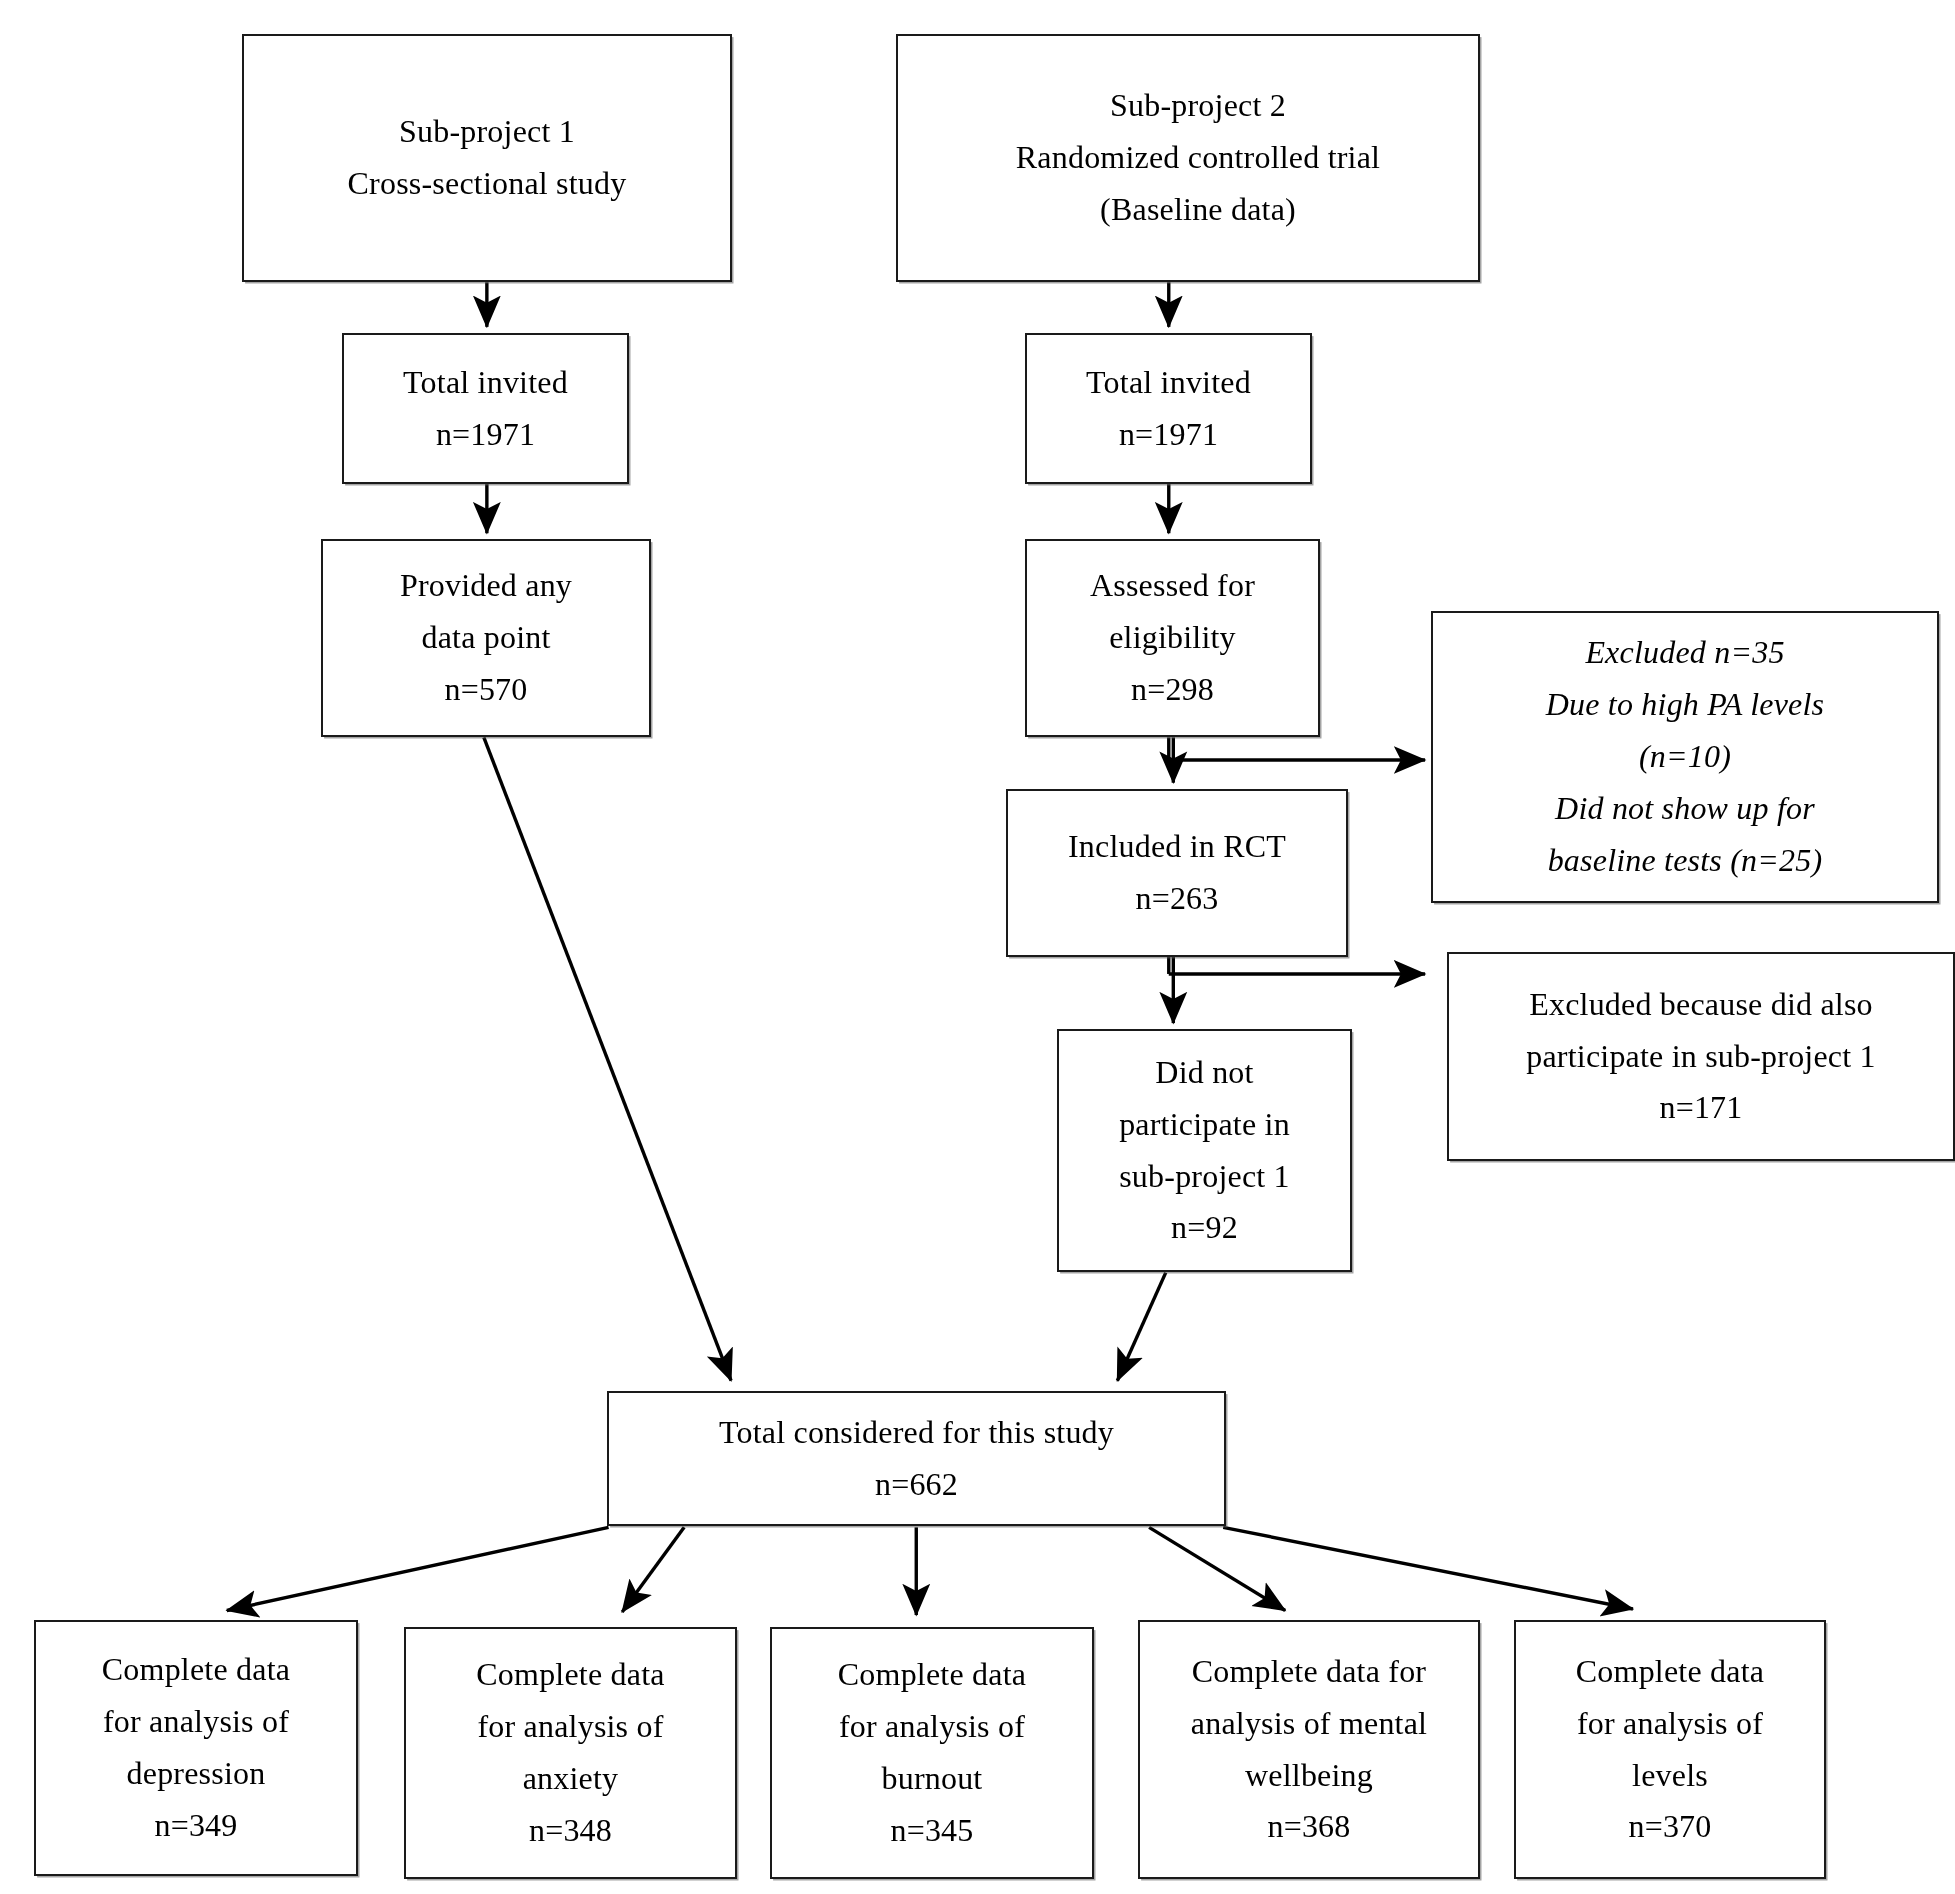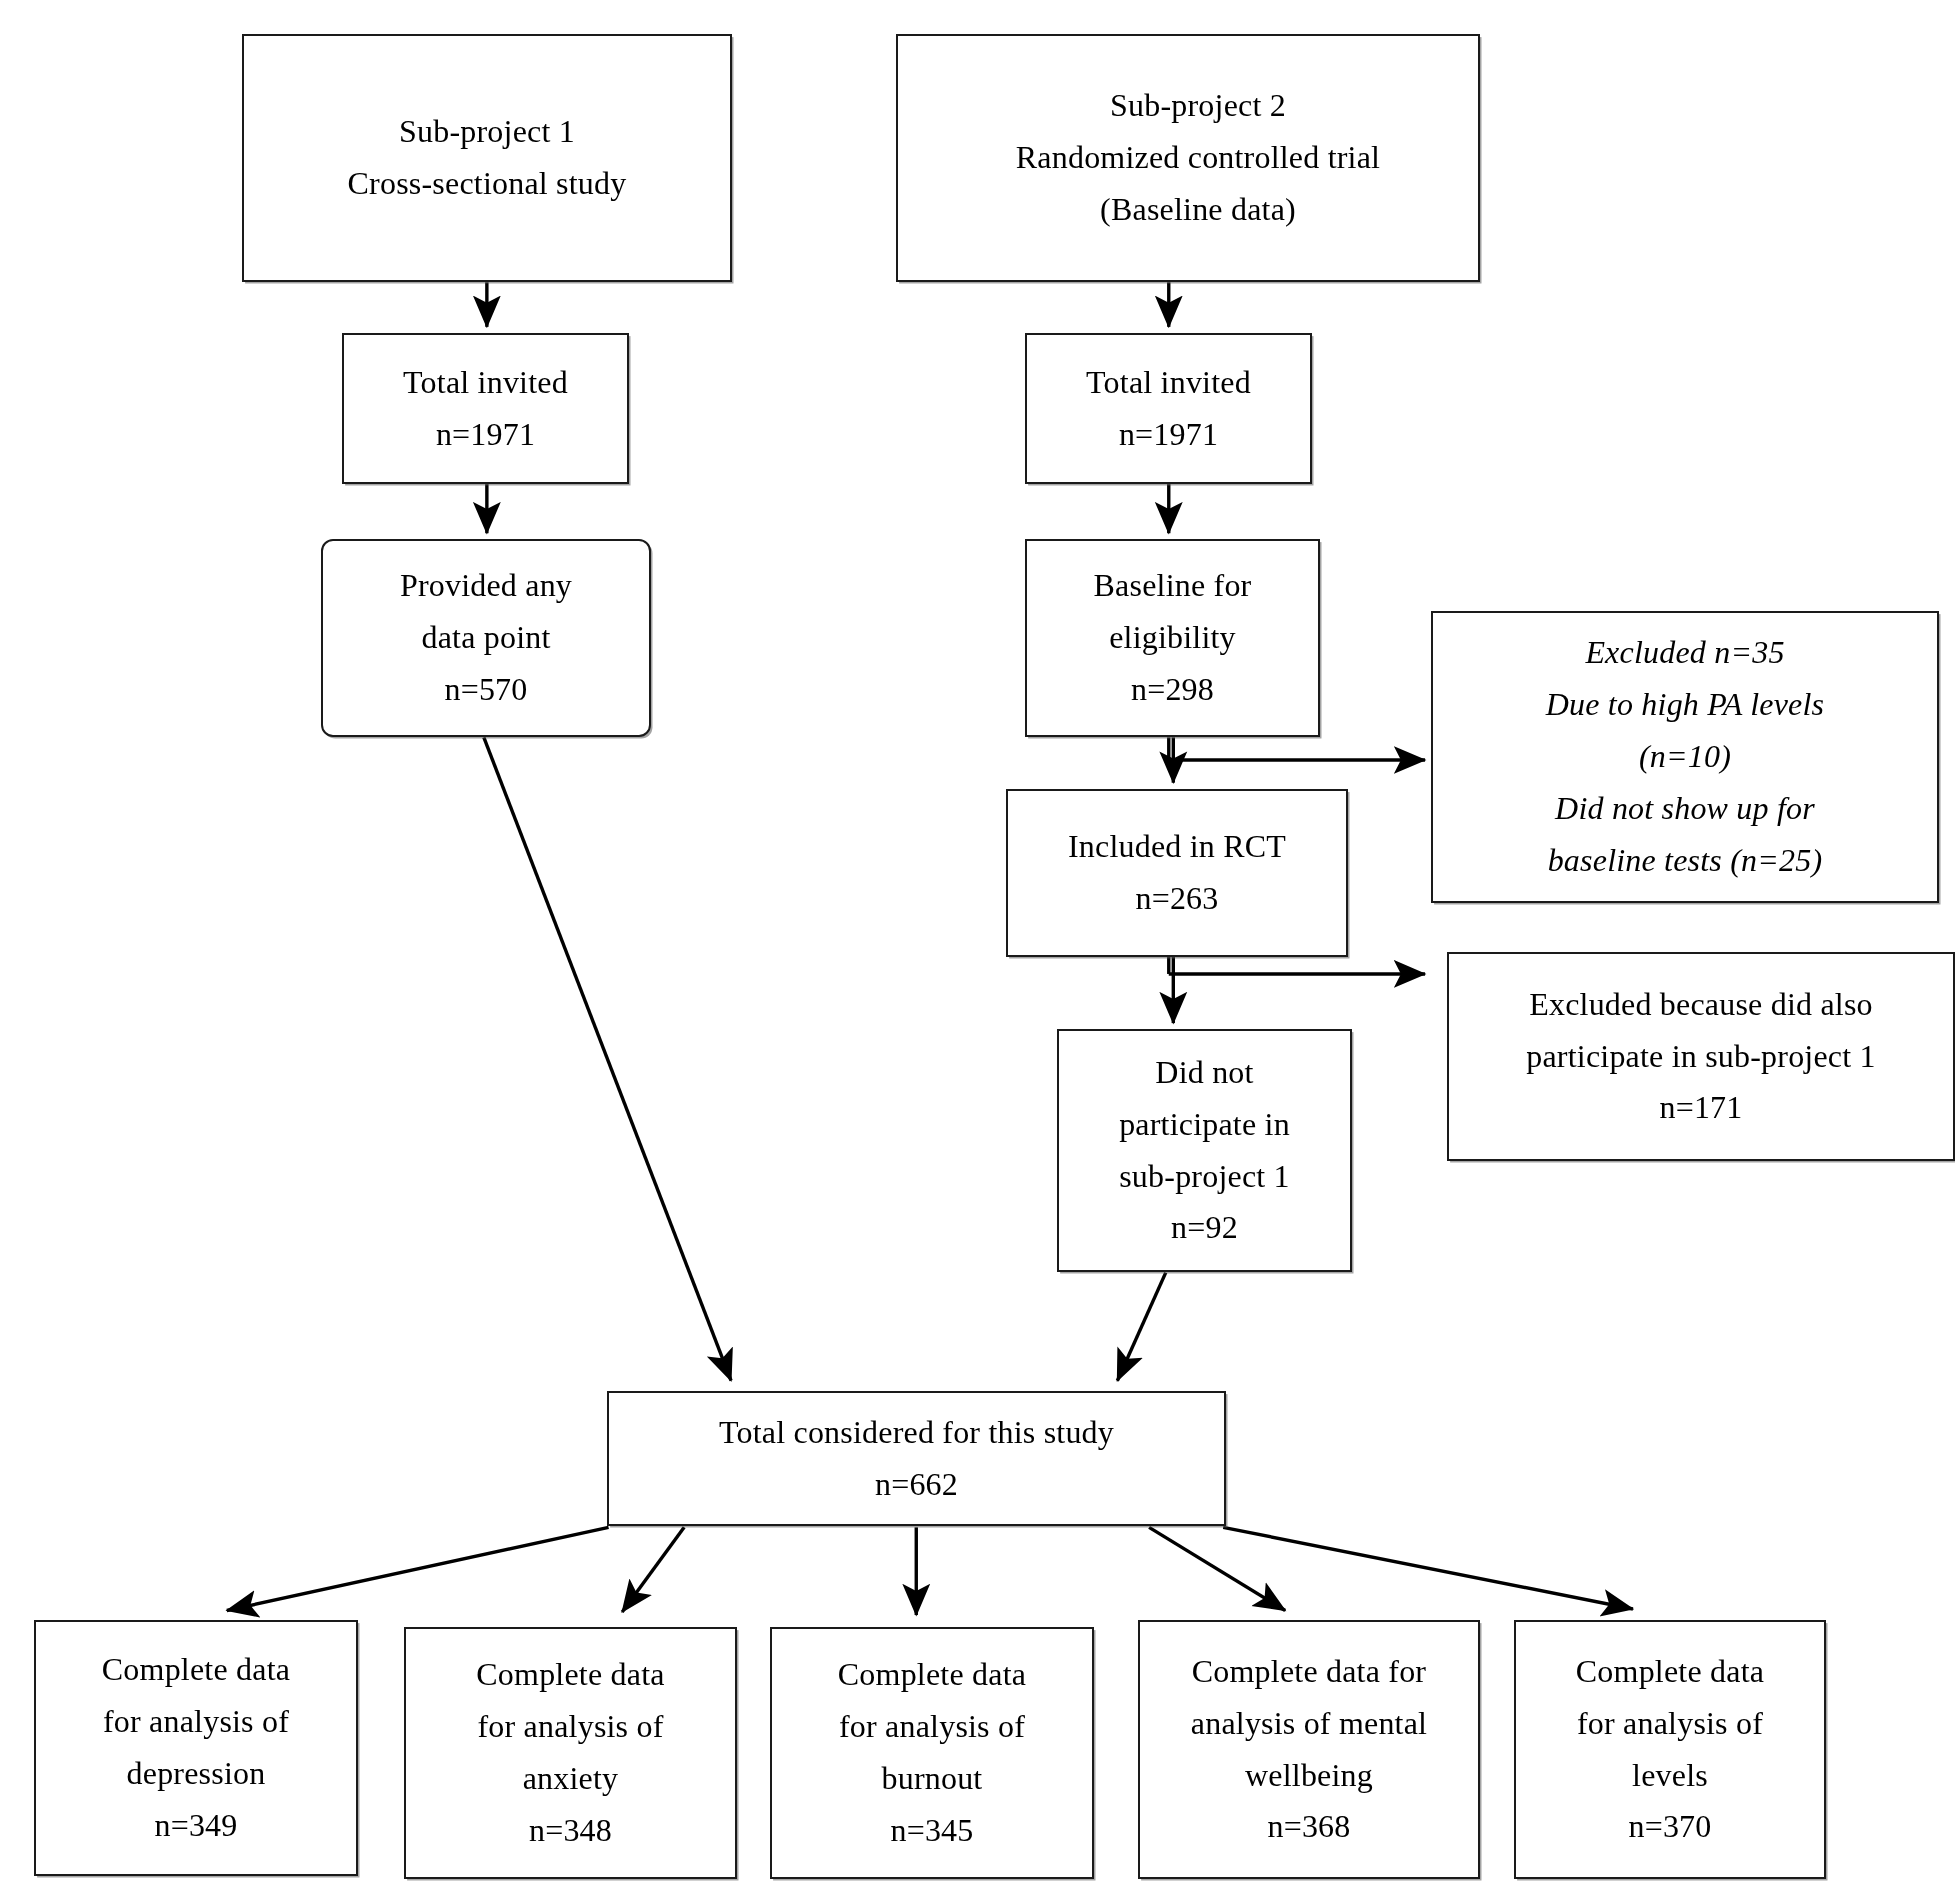--- a/index.html
+++ b/index.html
@@ -107,28 +107,28 @@
   <div class="node" style="left:342px;top:333px;width:287px;height:151px;">
     <span class="ln">Total invited</span>
     <span class="ln">n=1971</span>
   </div>
 
   <div class="node" style="left:1025px;top:333px;width:287px;height:151px;">
     <span class="ln">Total invited</span>
     <span class="ln">n=1971</span>
   </div>
 
-  <div class="node" style="left:321px;top:539px;width:330px;height:198px;border-radius:12px;">
+  <div class="node" style="left:321px;top:539px;width:330px;height:198px;">
     <span class="ln">Provided  any</span>
     <span class="ln">data point</span>
     <span class="ln">n=570</span>
   </div>
 
   <div class="node" style="left:1025px;top:539px;width:295px;height:198px;">
-    <span class="ln">Baseline for</span>
+    <span class="ln">Assessed for</span>
     <span class="ln">eligibility</span>
     <span class="ln">n=298</span>
   </div>
 
   <div class="node" style="left:1431px;top:611px;width:508px;height:292px;font-style:italic;">
     <span class="ln">Excluded n=35</span>
     <span class="ln">Due to high PA levels</span>
     <span class="ln">(n=10)</span>
     <span class="ln">Did not show up for</span>
     <span class="ln">baseline tests (n=25)</span>

